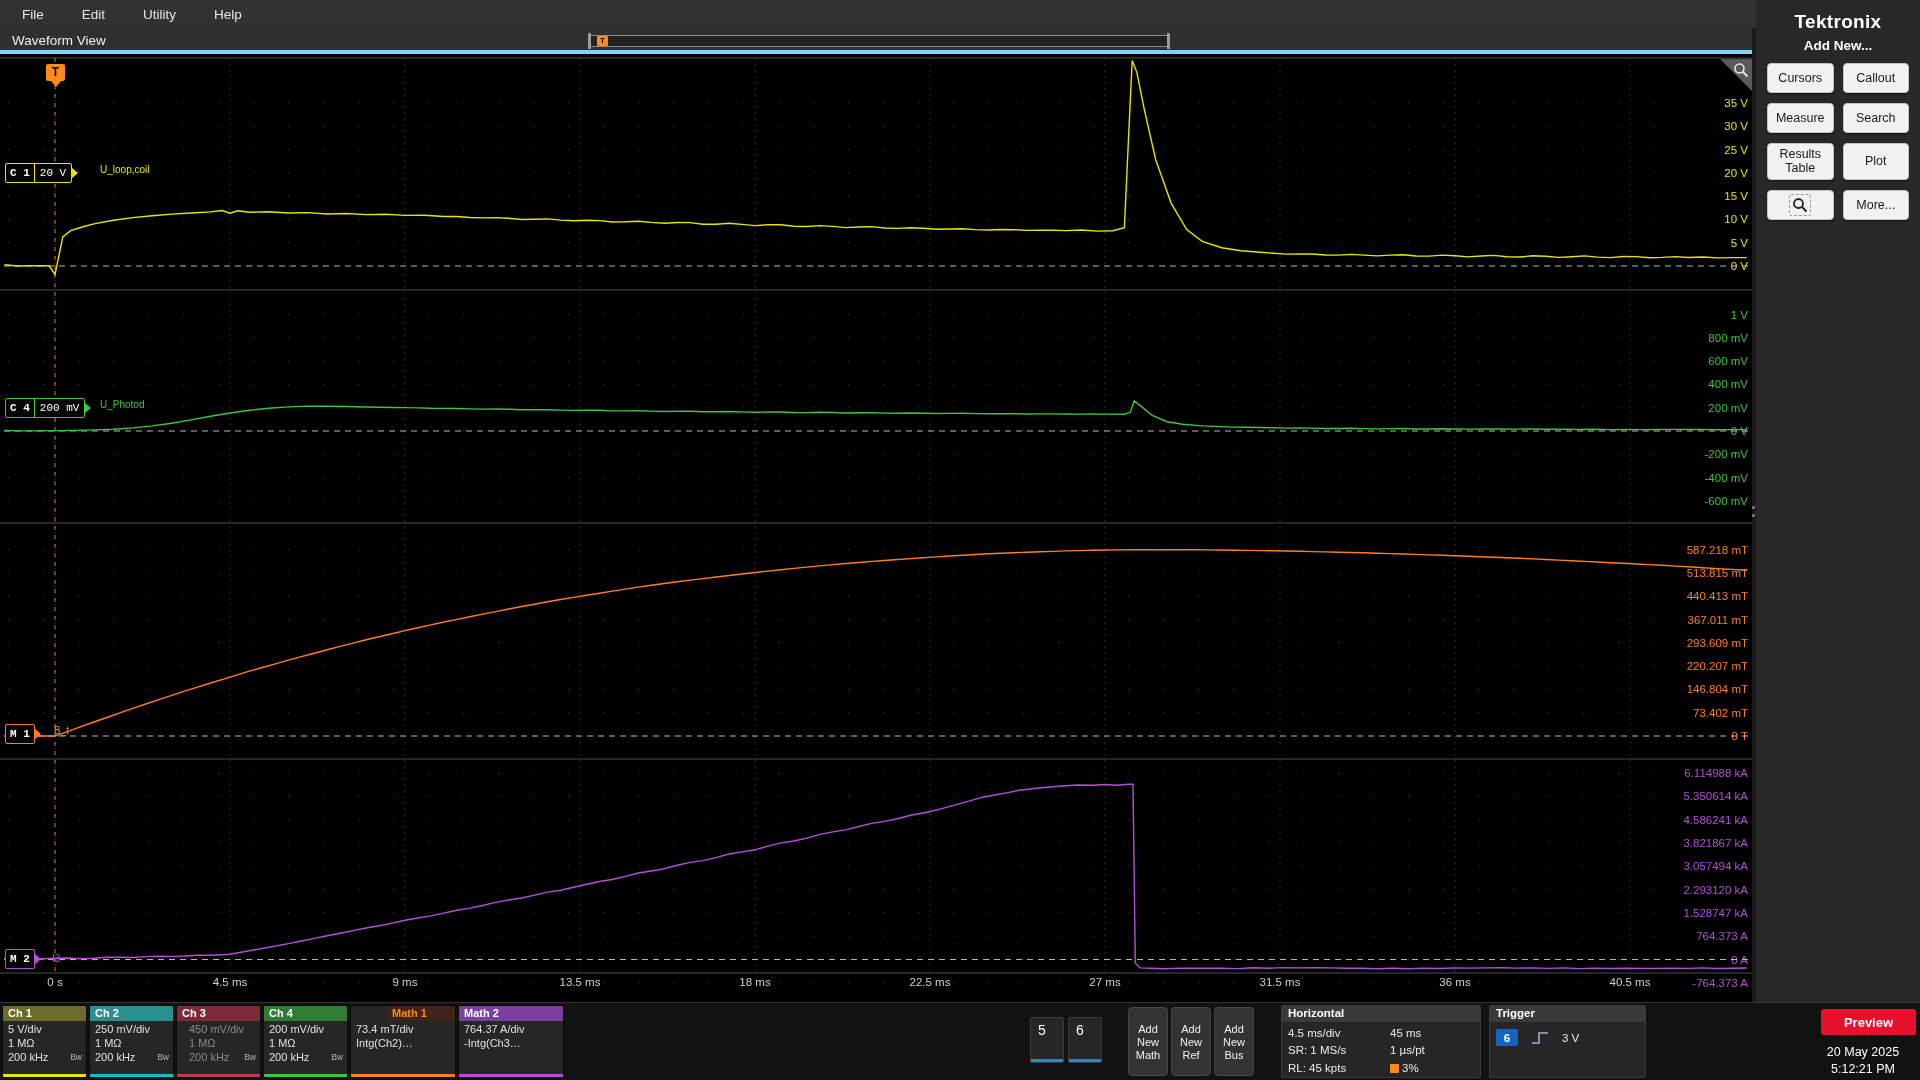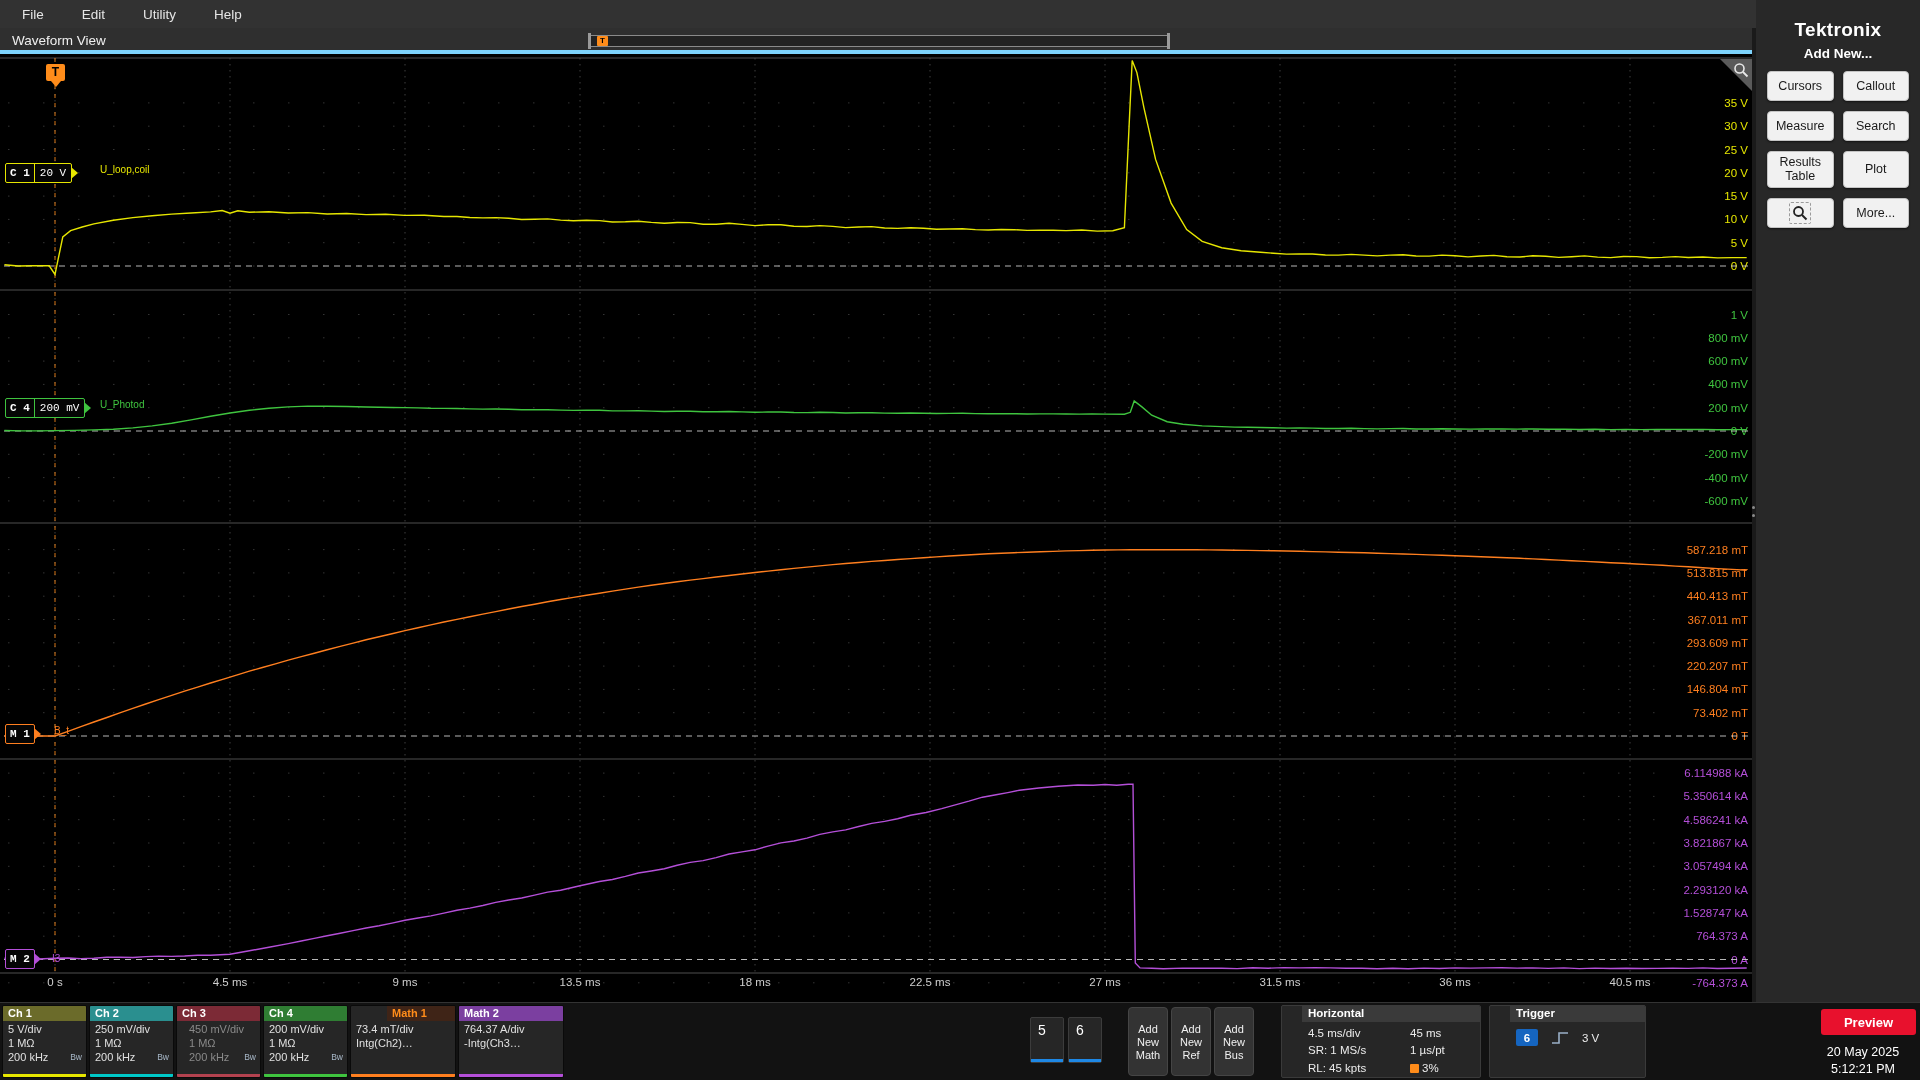--- a/index.html
+++ b/index.html
@@ -57,21 +57,21 @@
   .zoom-corner { position:absolute; right:4px; top:5px; width:0; height:0;
                  border-top:32px solid #5a5a5a; border-left:32px solid transparent; }
   .zoom-corner-glyph { position:absolute; right:7px; top:8px; }
 
   
   #gutter { position:absolute; left:1752px; top:28px; width:4px; height:974px; background:#1a1a1a; }
   #gutter i { position:absolute; left:0px; width:3px; height:3px; border-radius:50%; background:#8a8a8a; }
 
   
   #sidebar { position:absolute; left:1756px; top:0; width:164px; height:1002px;
-             background:#282828; padding-top:19px; }
+             background:#282828; padding-top:11px; }
   .logo { height:24px; text-align:center; color:#fff; font-weight:800; font-size:19px;
           letter-spacing:.3px; }
   .sb-title { text-align:center; color:#fff; font-weight:bold; font-size:13.5px; margin:3px 0 10px; }
   .sb-grid { display:grid; grid-template-columns:1fr 1fr; gap:10px 9px; padding:0 11px;
              grid-auto-rows:minmax(30px,auto); }
   .sb-btn { background:#f1f1f1; color:#1a1a1a; border:1px solid #c4c4c4; border-radius:4px;
             font-family:"Liberation Sans",sans-serif; font-size:12.5px; line-height:1.15;
             display:flex; align-items:center; justify-content:center; padding:3px 2px;
             box-shadow:0 1px 2px rgba(0,0,0,.55); cursor:pointer; }
   .mag-wrap { display:inline-flex; padding:2px; border:1px dashed #9a9a9a; border-radius:2px; }
@@ -92,21 +92,21 @@
             border:1px solid #3c3c3c; border-radius:2px; color:#fff; font-size:14px;
             padding:4px 0 0 7px; }
   .refline { position:absolute; bottom:0; left:0; right:0; height:3px; background:#1e88e5; }
 
   .addbtn { position:absolute; top:4px; width:40px; height:69px; background:#333;
             border:1px solid #454545; border-radius:4px; color:#f0f0f0; font-size:11px;
             text-align:center; display:flex; flex-direction:column; align-items:center;
             justify-content:center; gap:1px; cursor:pointer; }
 
   .panel { position:absolute; top:2px; height:73px; background:#262626;
-           border:1px solid #3a3a3a; border-radius:2px; overflow:hidden;padding-left:20px; }
+           border:1px solid #3a3a3a; border-radius:2px; overflow:hidden; }
   .panel-head { height:16px; background:#3a3a3a; color:#fff; font-weight:bold;
                 font-size:11.5px; padding:1px 0 0 6px; }
   .panel-body { padding:3px 6px 0; font-size:11.5px; color:#ececec; }
   .h-grid { display:grid; grid-template-columns:102px auto; line-height:1.5; }
   .trig-pos-icon { display:inline-block; width:9px; height:9px; background:#ff8c1a;
                    border-radius:1px; margin-right:3px; vertical-align:-1px; }
   .trg-row { display:flex; align-items:center; gap:12px; padding-top:7px; }
   .trg-badge { width:22px; height:17px; background:#1565c0; color:#fff; font-weight:bold;
                font-size:11.5px; display:flex; align-items:center; justify-content:center;
                border-radius:2px; }

